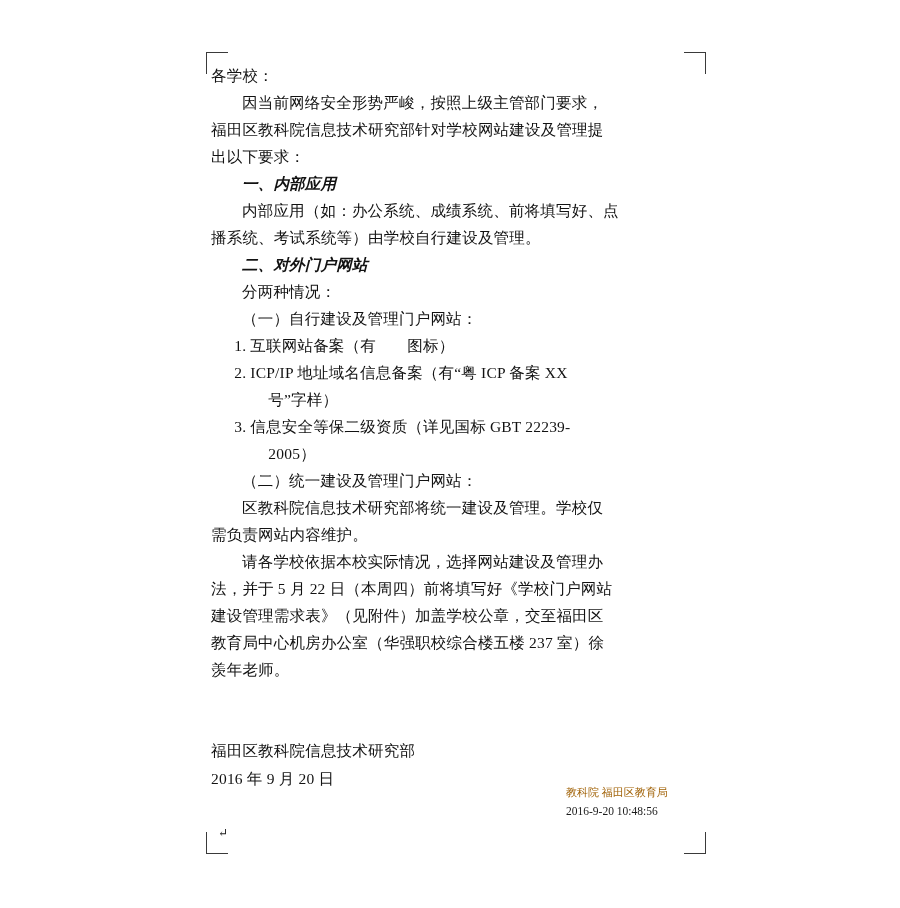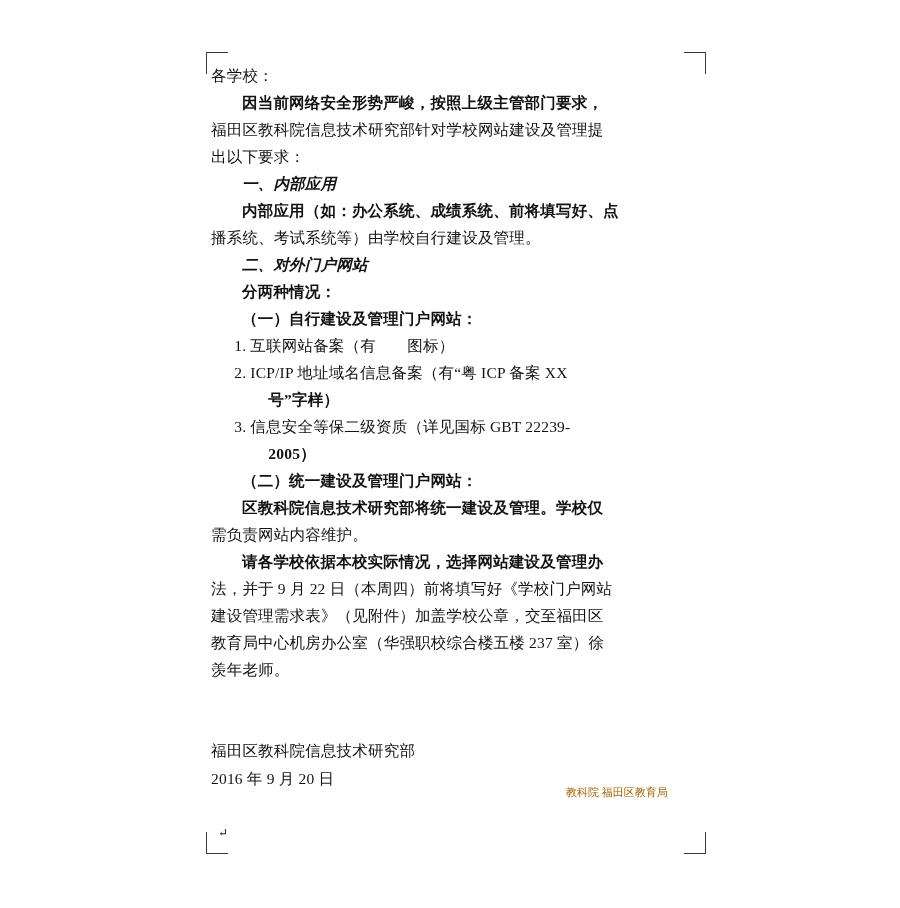--- a/index.html
+++ b/index.html
@@ -61,29 +61,28 @@
     width: 490px;
   }
 
   .line {
     font-size: 15.5px;
     line-height: 27px;
     letter-spacing: 0.2px;
     white-space: pre-wrap;
     color: #121212;
   }
-  .indent2 { text-indent: 2em; font-weight: bold; }
+  .indent2 { text-indent: 2em; }
   .bold { font-weight: bold; font-style: italic; }
   .hang {
     padding-left: 2.6em;
     text-indent: -1.1em;
   }
   .hang2 {
     padding-left: 3.7em;
-    font-weight: bold;
   }
   .blank { height: 27px; }
 
   .signature {
     margin-top: 0;
     text-align: left;
     padding-right: 6px;
   }
   .signature .line { line-height: 28px; }
   .date-line { padding-right: 42px; }
@@ -157,36 +156,37 @@
     <div class="line hang">2. ICP/IP 地址域名信息备案（有“粤 ICP 备案 XX</div>
     <div class="line hang2">号”字样）</div>
     <div class="line hang">3. 信息安全等保二级资质（详见国标 GBT 22239-</div>
     <div class="line hang2">2005）</div>
 
     <div class="line indent2">（二）统一建设及管理门户网站：</div>
     <div class="line indent2">区教科院信息技术研究部将统一建设及管理。学校仅</div>
     <div class="line">需负责网站内容维护。</div>
 
     <div class="line indent2">请各学校依据本校实际情况，选择网站建设及管理办</div>
-    <div class="line">法，并于 9 月 22 日（本周四）前将填写好《学校门户网站</div>
+    <div class="line">法，并于 5 月 22 日（本周四）前将填写好《学校门户网站</div>
     <div class="line">建设管理需求表》（见附件）加盖学校公章，交至福田区</div>
     <div class="line">教育局中心机房办公室（华强职校综合楼五楼 237 室）徐</div>
     <div class="line">羡年老师。</div>
 
     <div class="blank"></div>
 
 
     <div class="blank"></div>
 
     <div class="signature">
       <div class="line">福田区教科院信息技术研究部</div>
       <div class="line date-line">2016 年 9 月 20 日</div>
     </div>
 
   </div>
 
   <div class="footer">
     <div class="f1">教科院 福田区教育局</div>
+    <div class="f2">2016-9-20 10:48:56</div>
   </div>
 
   <div class="stray-mark pilcrow">↵</div>
 
 </div>
 
 </body></html>

